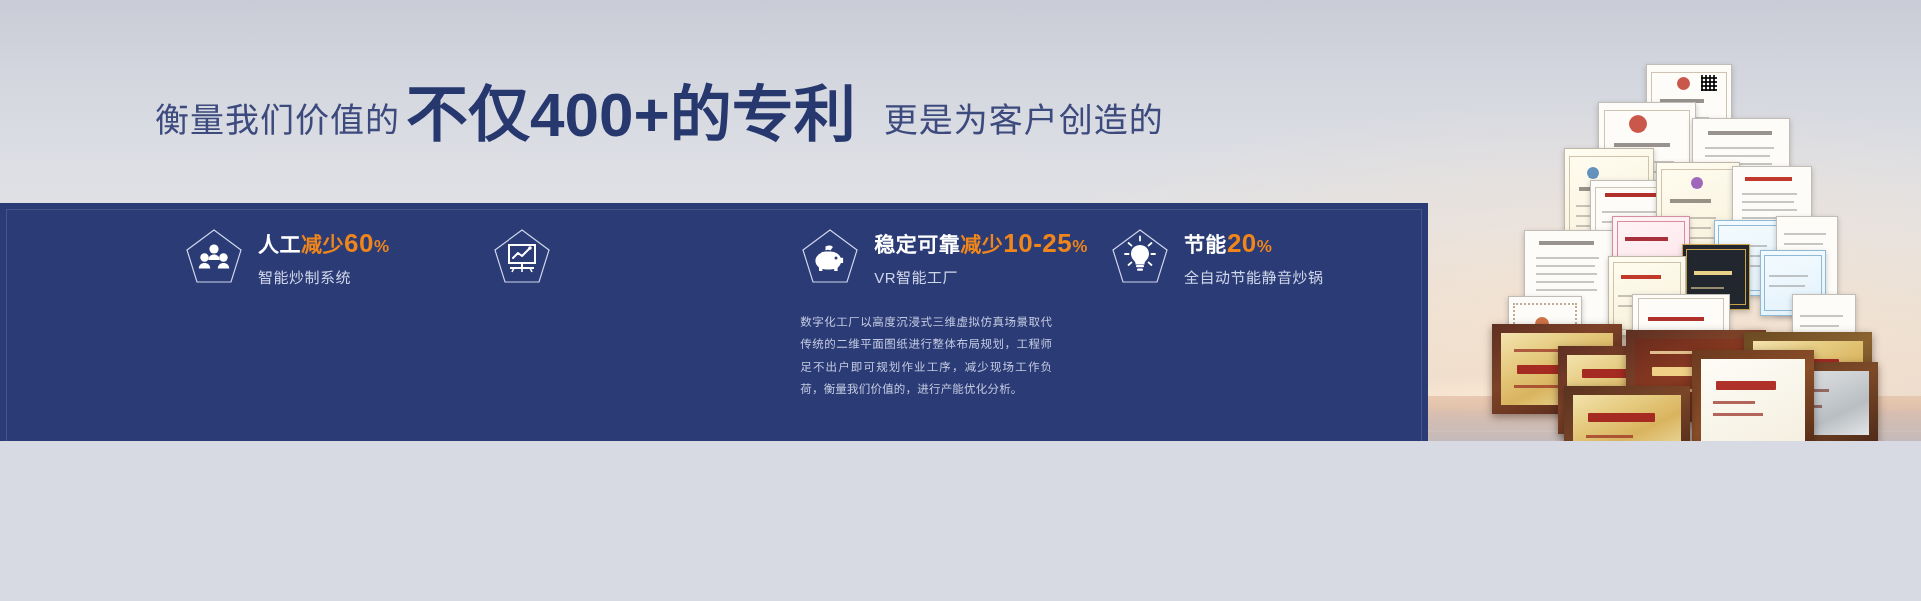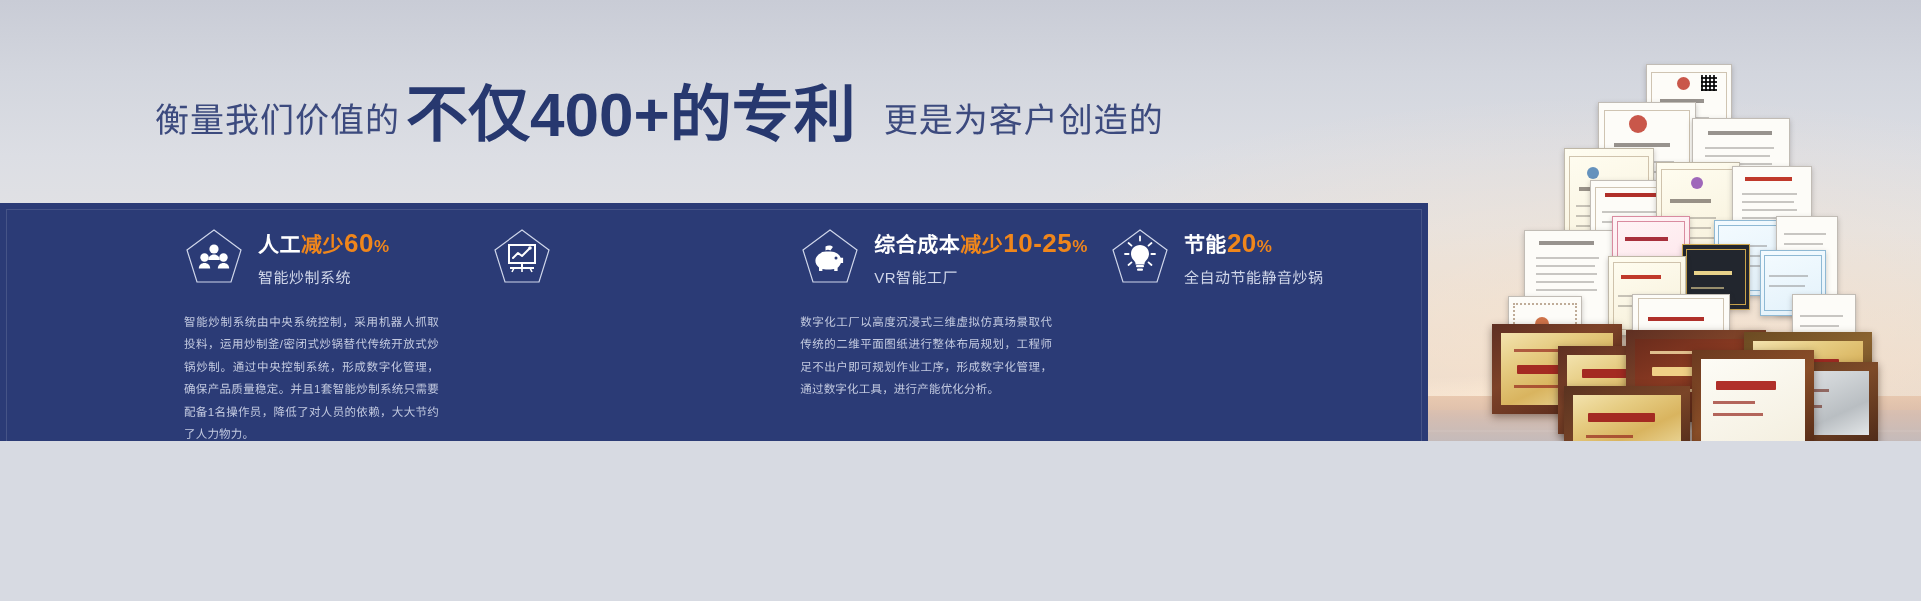--- a/index.html
+++ b/index.html
@@ -348,21 +348,20 @@
               </g>
             </svg>
           </div>
           <div class="head-text">
             <div class="metric">
               <span>人工</span><span class="o">减少</span><span class="num">60</span><span class="pct">%</span>
             </div>
             <div class="subtitle">智能炒制系统</div>
           </div>
         </div>
-        <div class="body">智能炒制系统由中央系统控制，采用机器人抓取投料，运用炒制釜/密闭式炒锅替代传统开放式炒锅炒制。通过中央控制系统，形成数字化管理，确保产品质量稳定。并且1套智能炒制系统只需要配备1名操作员，降低了对人员的依赖，大大节约了人力物力。</div>
       </div>
 
       <div class="col col-2">
         <div class="col-head">
           <div class="pent">
             <svg width="60" height="60" viewBox="0 0 60 60">
               <polygon points="30,3 57,23 47,55 13,55 3,23" fill="none" stroke="#cfd6ea" stroke-width="1.2"></polygon>
               <rect x="17" y="18" width="26" height="18" fill="none" stroke="#ffffff" stroke-width="2"></rect>
               <polyline points="21,31 26,26 30,29 38,21" fill="none" stroke="#ffffff" stroke-width="2" stroke-linecap="round" stroke-linejoin="round"></polyline>
               <circle cx="38" cy="21" r="1.8" fill="#ffffff"></circle>
@@ -383,26 +382,26 @@
               <polygon points="30,3 57,23 47,55 13,55 3,23" fill="none" stroke="#cfd6ea" stroke-width="1.2"></polygon>
               <g fill="#ffffff">
                 <path d="M21 26c-3.4 1.6-5.6 4.5-5.6 7.8 0 2.6 1.4 5 3.6 6.6V44h3.4v-2.1c1.1.3 2.3.5 3.6.5h4.6c1.3 0 2.5-.2 3.6-.5V44h3.4v-3.3c1.6-1.2 2.8-2.8 3.3-4.7h2.2v-5.3h-2.4c-.6-1.7-1.8-3.2-3.4-4.3-1.9-1.3-4.3-2-6.7-2h-4.6c-1.4 0-2.8.2-4 .6z"></path>
                 <circle cx="36" cy="31" r="1.5" fill="#2b3b76"></circle>
                 <path d="M25.5 19.5c2.6-1.6 5.6-1.3 7.4.4l-2.5 3.5c-1.5-.9-3.3-1-4.9.1z"></path>
               </g>
             </svg>
           </div>
           <div class="head-text">
             <div class="metric">
-              <span>综合成本</span><span class="o">减少</span><span class="num">10-25</span><span class="pct">%</span>
+              <span>稳定可靠</span><span class="o">减少</span><span class="num">10-25</span><span class="pct">%</span>
             </div>
             <div class="subtitle">VR智能工厂</div>
           </div>
         </div>
-        <div class="body">数字化工厂以高度沉浸式三维虚拟仿真场景取代传统的二维平面图纸进行整体布局规划，工程师足不出户即可规划作业工序，形成数字化管理，通过数字化工具，进行产能优化分析。</div>
+        <div class="body">数字化工厂以高度沉浸式三维虚拟仿真场景取代传统的二维平面图纸进行整体布局规划，工程师足不出户即可规划作业工序，减少现场工作负荷，衡量我们价值的，进行产能优化分析。</div>
       </div>
 
       <div class="col col-4">
         <div class="col-head">
           <div class="pent">
             <svg width="60" height="60" viewBox="0 0 60 60">
               <polygon points="30,3 57,23 47,55 13,55 3,23" fill="none" stroke="#cfd6ea" stroke-width="1.2"></polygon>
               <g fill="#ffffff">
                 <path d="M30 18c-5 0-9 3.9-9 8.8 0 3 1.5 5.4 3.3 7.1.8.8 1.2 1.6 1.2 2.5v1h9v-1c0-.9.4-1.7 1.2-2.5 1.8-1.7 3.3-4.1 3.3-7.1 0-4.9-4-8.8-9-8.8z"></path>
                 <rect x="26" y="38" width="8" height="2.2" rx="1"></rect>

